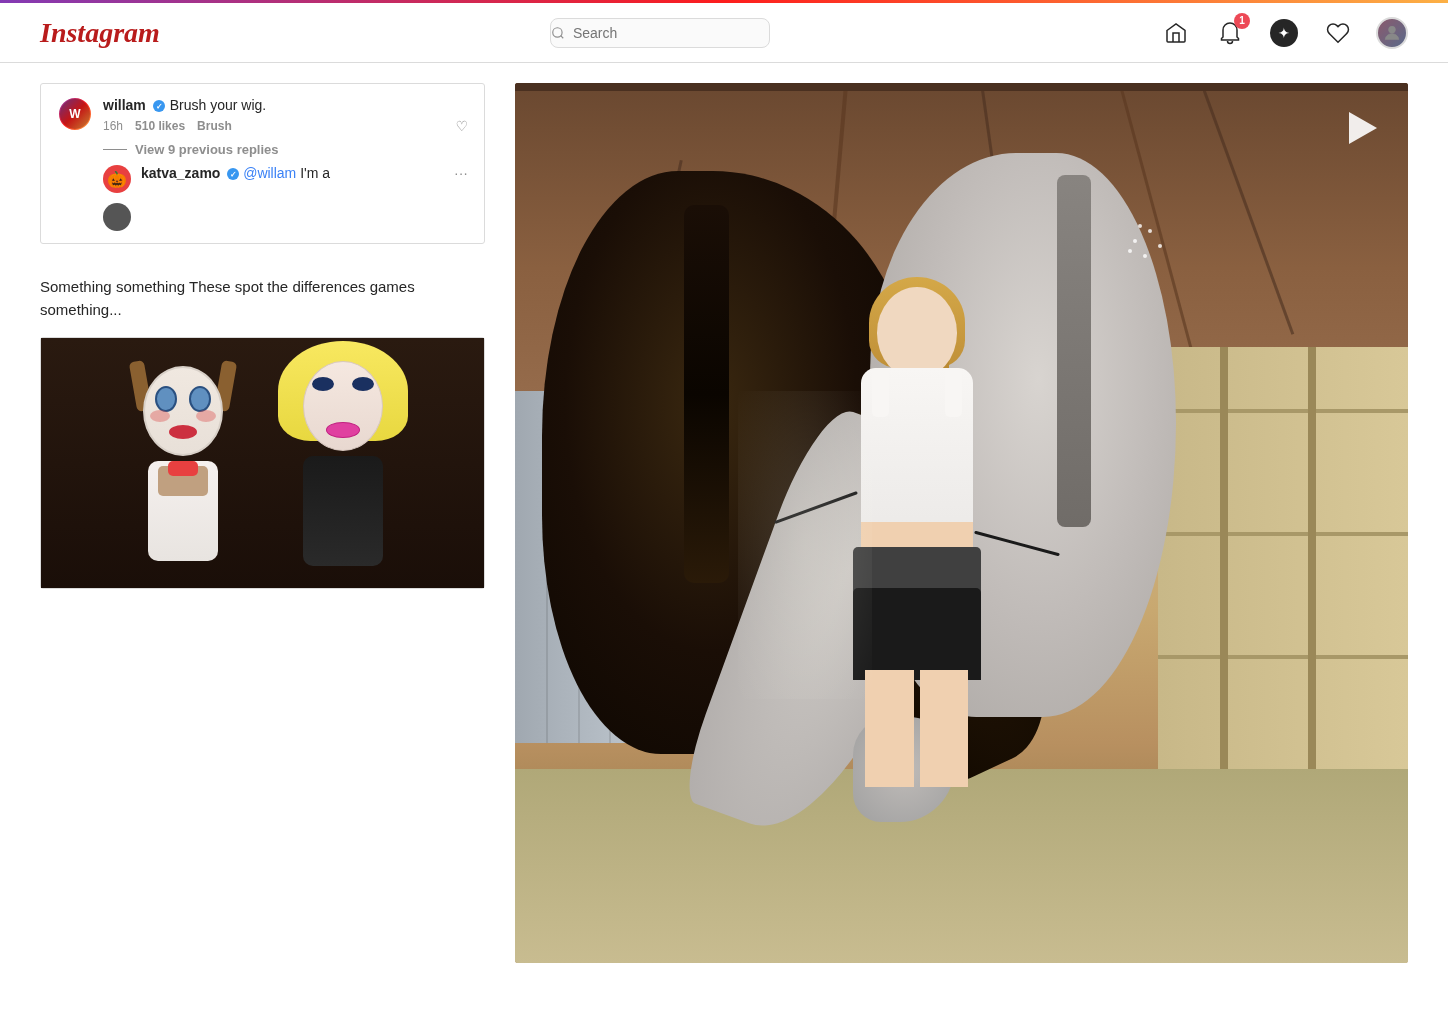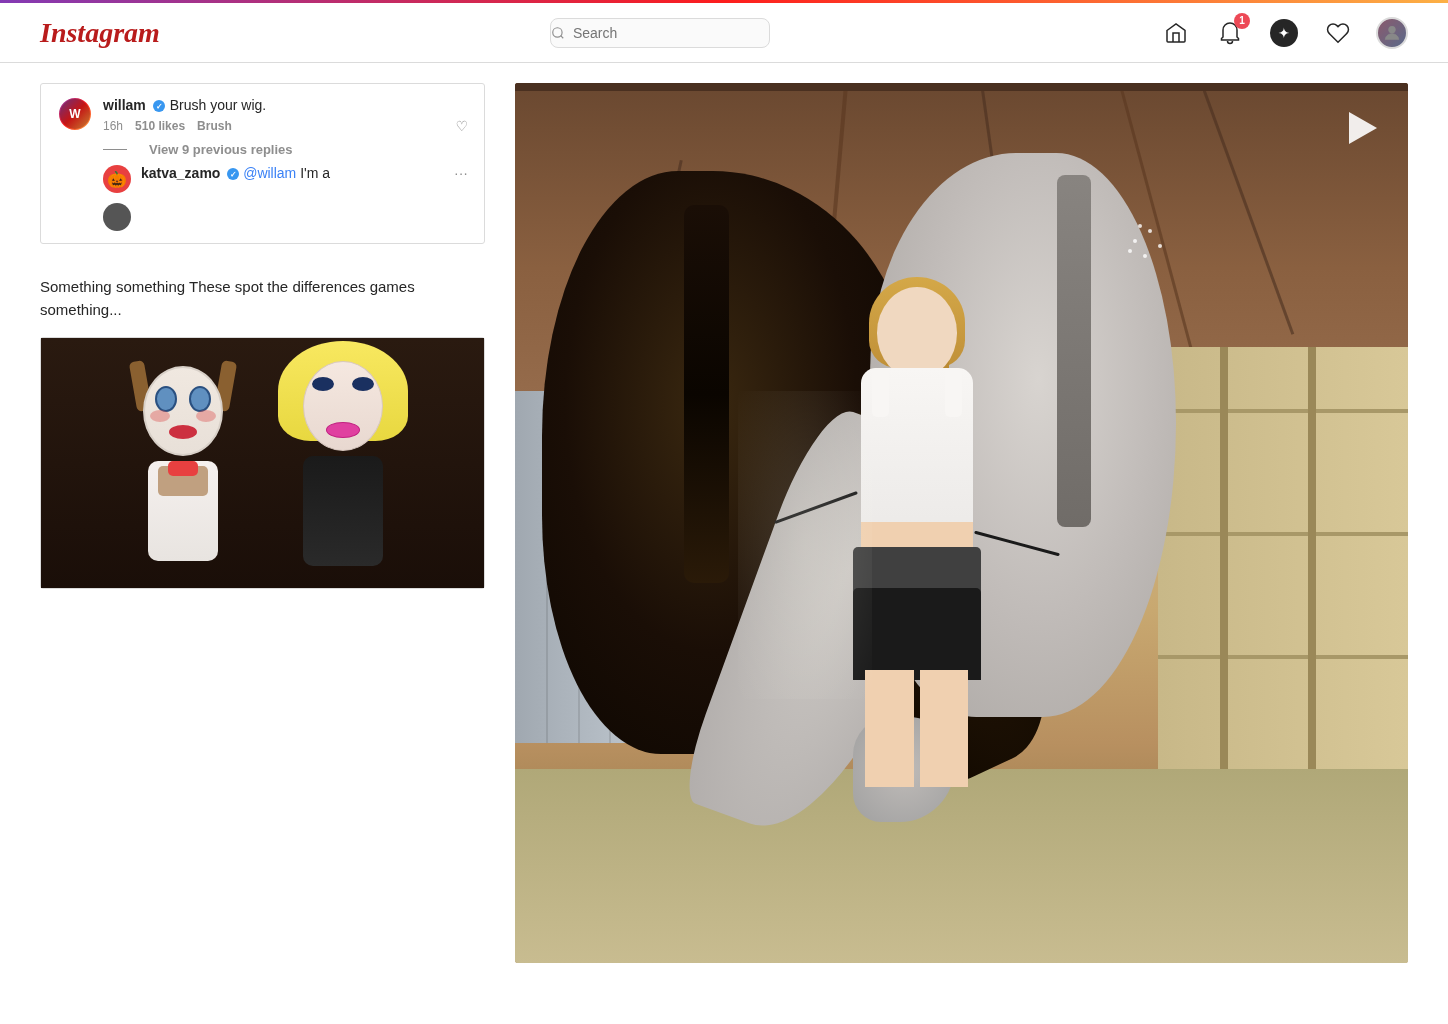--- a/index.html
+++ b/index.html
@@ -222,21 +222,21 @@
     }
     .comment-like-icon {
       margin-left: auto;
       color: #8e8e8e;
       font-size: 14px;
       cursor: pointer;
     }
     .view-replies {
       display: flex;
       align-items: center;
-      gap: 22px;
+      gap: 8px;
       margin: 8px 0 8px 46px;
       cursor: pointer;
     }
     .view-replies-line {
       width: 24px;
       height: 1px;
       background: #8e8e8e;
     }
     .view-replies-text {
       font-size: 13px;

